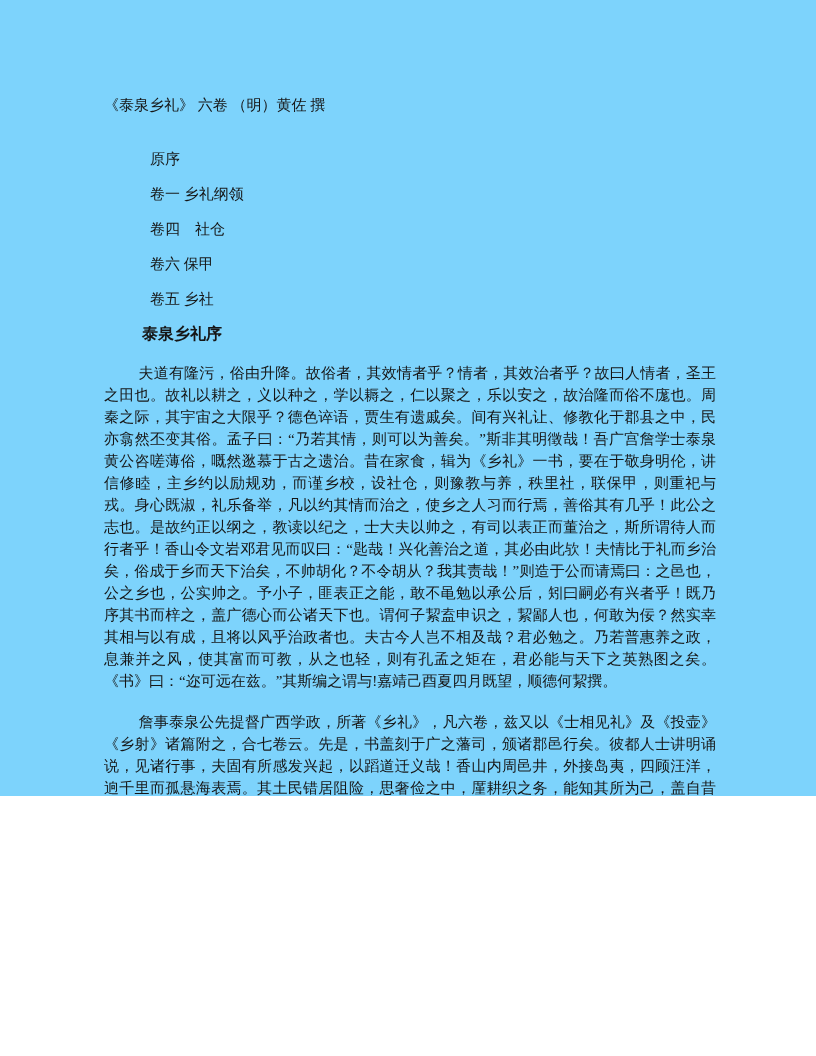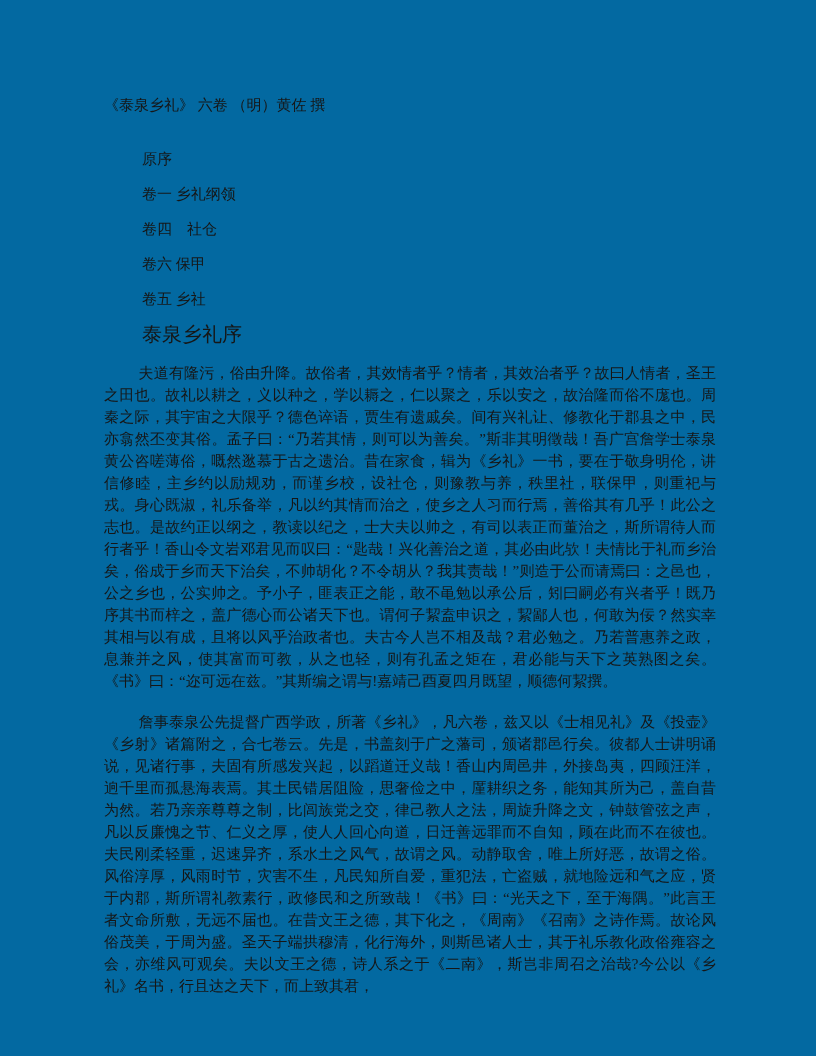--- a/index.html
+++ b/index.html
@@ -3,51 +3,51 @@
 <meta charset="utf-8">
 <style>
   html, body {
     margin: 0;
     padding: 0;
     background: #ffffff;
   }
   .page {
     position: relative;
     width: 816px;
-    height: 1056px;
+    height: 796px;
     box-sizing: border-box;
-    background: #0369a1;
+    background: #7dd3fc;
     padding: 96px 100px 0 104px;
     font-family: "Liberation Serif", "DejaVu Serif", serif;
     font-size: 15px;
     color: #161616;
     overflow: hidden;
   }
   .doc-title {
     line-height: 18px;
     margin-bottom: 36px;
     white-space: pre-wrap;
   }
   .toc {
-    margin: 0;
+    margin: 8px;
     padding: 0;
   }
   .toc-item {
     line-height: 18px;
     margin-bottom: 17px;
     padding-left: 38px;
     white-space: pre-wrap;
   }
   .section-heading {
     line-height: 18px;
     margin-top: 13px;
     margin-bottom: 19px;
     padding-left: 38px;
-    font-weight: normal;
-    font-size: 20px;
+    font-weight: bold;
+    font-size: 16px;
   }
   .body-paragraph {
     line-height: 22px;
     text-align: justify;
     text-justify: inter-ideograph;
     text-indent: 2.3em;
     margin: 0 0 19px 0;
   }
 </style>
 </head>

